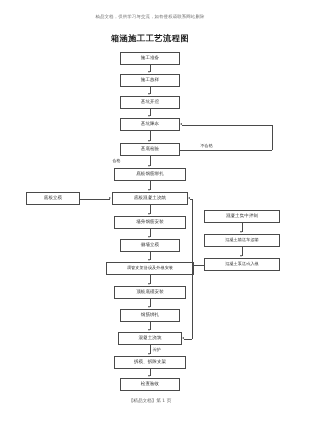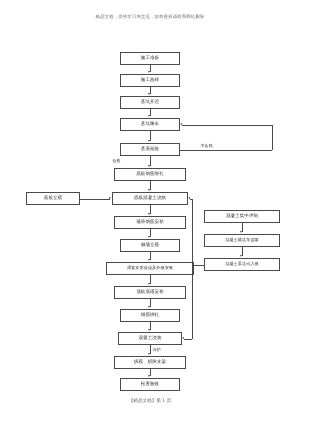--- a/index.html
+++ b/index.html
@@ -129,20 +129,21 @@
     border-right: 2.6px solid #4a4a4a;
   }
 </style>
 </head>
 <body>
 
 <div class="page">
 
   <div class="watermark">精品文档，仅供学习与交流，如有侵权请联系网站删除</div>
 
+  <div class="doc-title">箱涵施工工艺流程图</div>
 
   <div class="chart" id="chart-canvas">
       <div class="node" style="left:120px;top:52px;width:60px;height:13px;">
         <span>施工准备</span>
       </div>
       <div class="node" style="left:120px;top:74px;width:60px;height:13px;">
         <span>施工放样</span>
       </div>
       <div class="node" style="left:120px;top:96px;width:60px;height:13px;">
         <span>基坑开挖</span>

